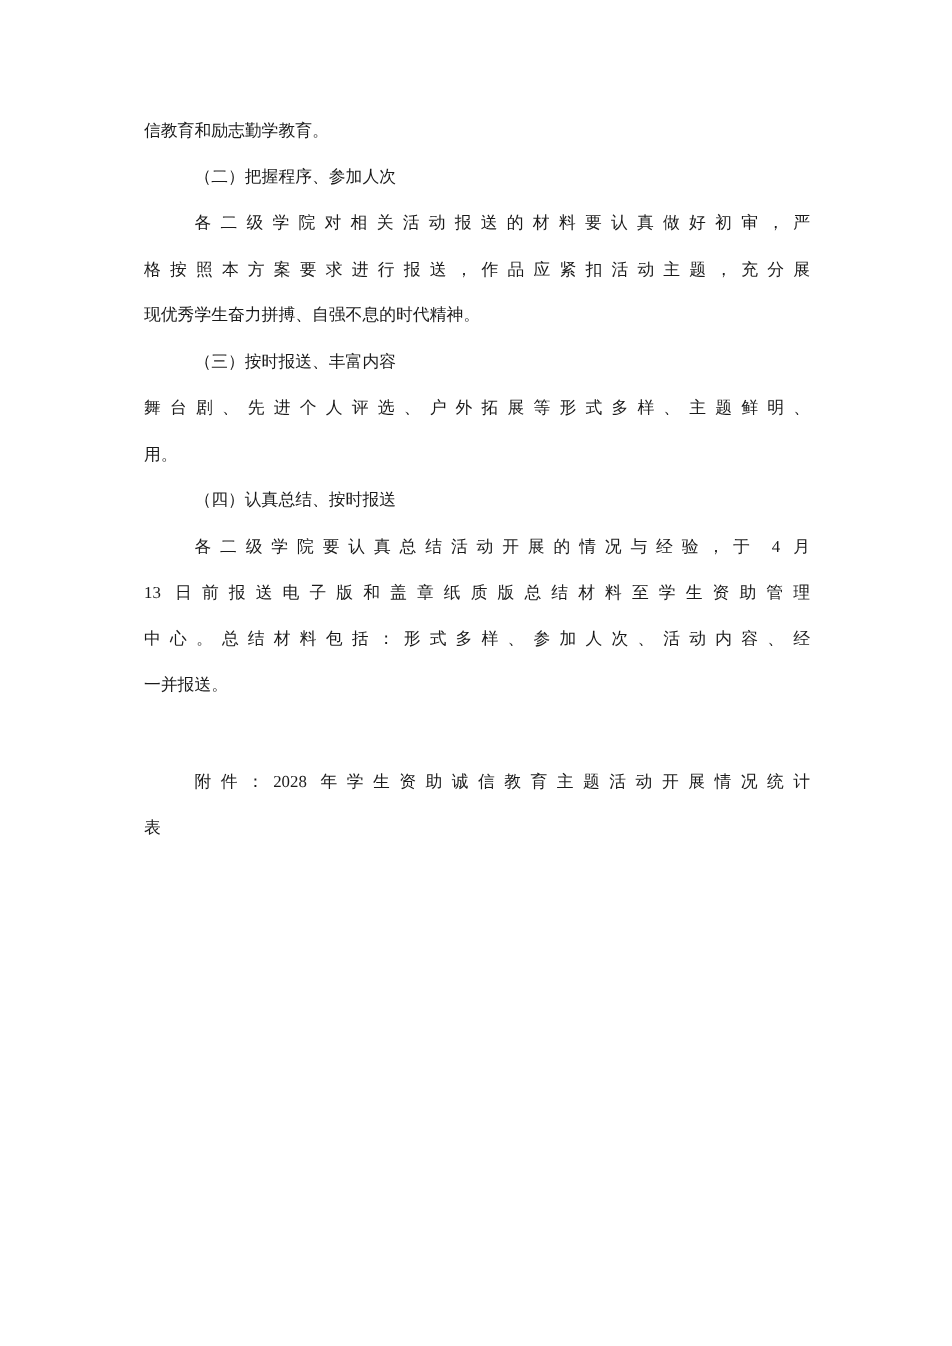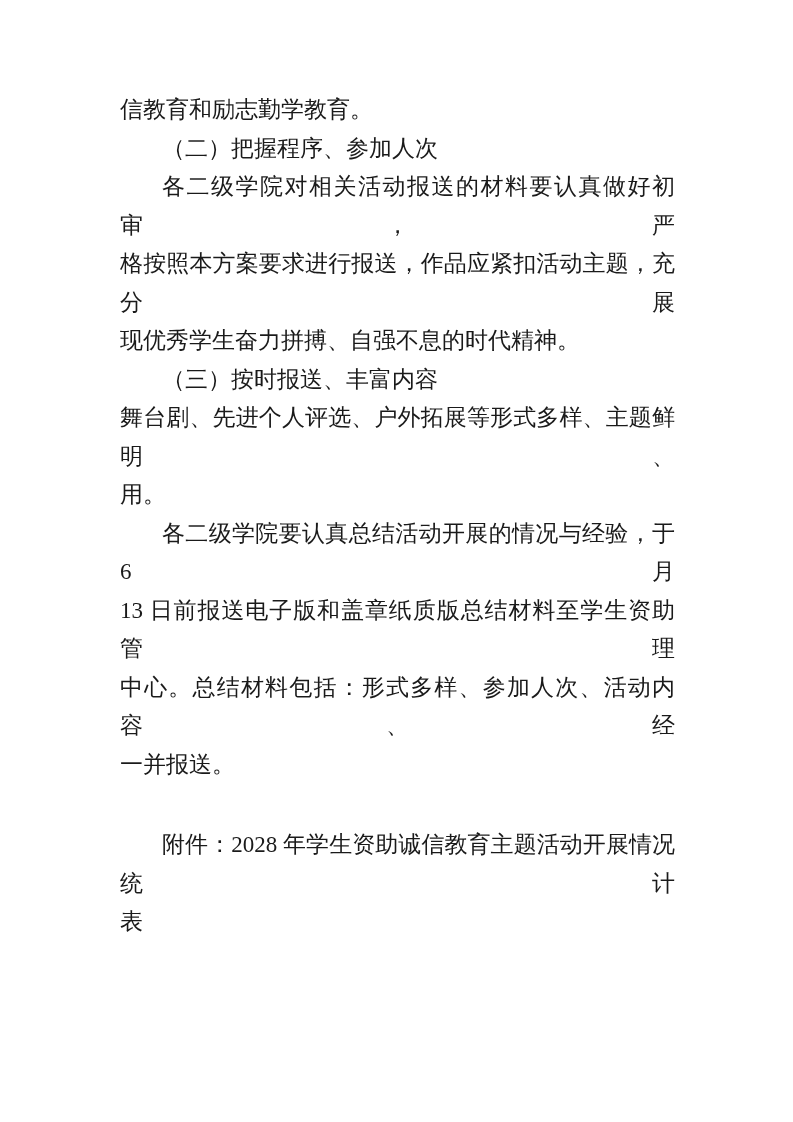--- a/index.html
+++ b/index.html
@@ -14,21 +14,21 @@
     background: #ffffff;
     overflow: hidden;
     font-family: "Liberation Serif", serif;
   }
   .textblock {
     position: absolute;
     left: 120px;
     top: 91px;
     width: 555px;
     color: #1a1a1a;
-    font-size: 23px;
+    font-size: 14px;
     line-height: 38.5px;
   }
   .line {
     width: 100%;
     min-height: 38.5px;
     white-space: normal;
     text-align: left;
   }
   .line.j {
     text-align: justify;
@@ -49,21 +49,22 @@
 <div class="page">
   <div class="textblock">
     <div class="line">信教育和励志勤学教育。</div>
     <div class="line ind">（二）把握程序、参加人次</div>
     <div class="line ind j">各二级学院对相关活动报送的材料要认真做好初审，严</div>
     <div class="line j">格按照本方案要求进行报送，作品应紧扣活动主题，充分展</div>
     <div class="line">现优秀学生奋力拼搏、自强不息的时代精神。</div>
     <div class="line ind">（三）按时报送、丰富内容</div>
     <div class="line j">舞台剧、先进个人评选、户外拓展等形式多样、主题鲜明、</div>
     <div class="line">用。</div>
-    <div class="line ind j">各二级学院要认真总结活动开展的情况与经验，于 6 月</div>
+    <div class="line ind">（四）认真总结、按时报送</div>
+    <div class="line ind j">各二级学院要认真总结活动开展的情况与经验，于 4 月</div>
     <div class="line j">13 日前报送电子版和盖章纸质版总结材料至学生资助管理</div>
     <div class="line j">中心。总结材料包括：形式多样、参加人次、活动内容、经</div>
     <div class="line">一并报送。</div>
     <div class="line blank"></div>
     <div class="line ind j">附件：2028 年学生资助诚信教育主题活动开展情况统计</div>
     <div class="line">表</div>
   </div>
 </div>
 
 </body></html>

